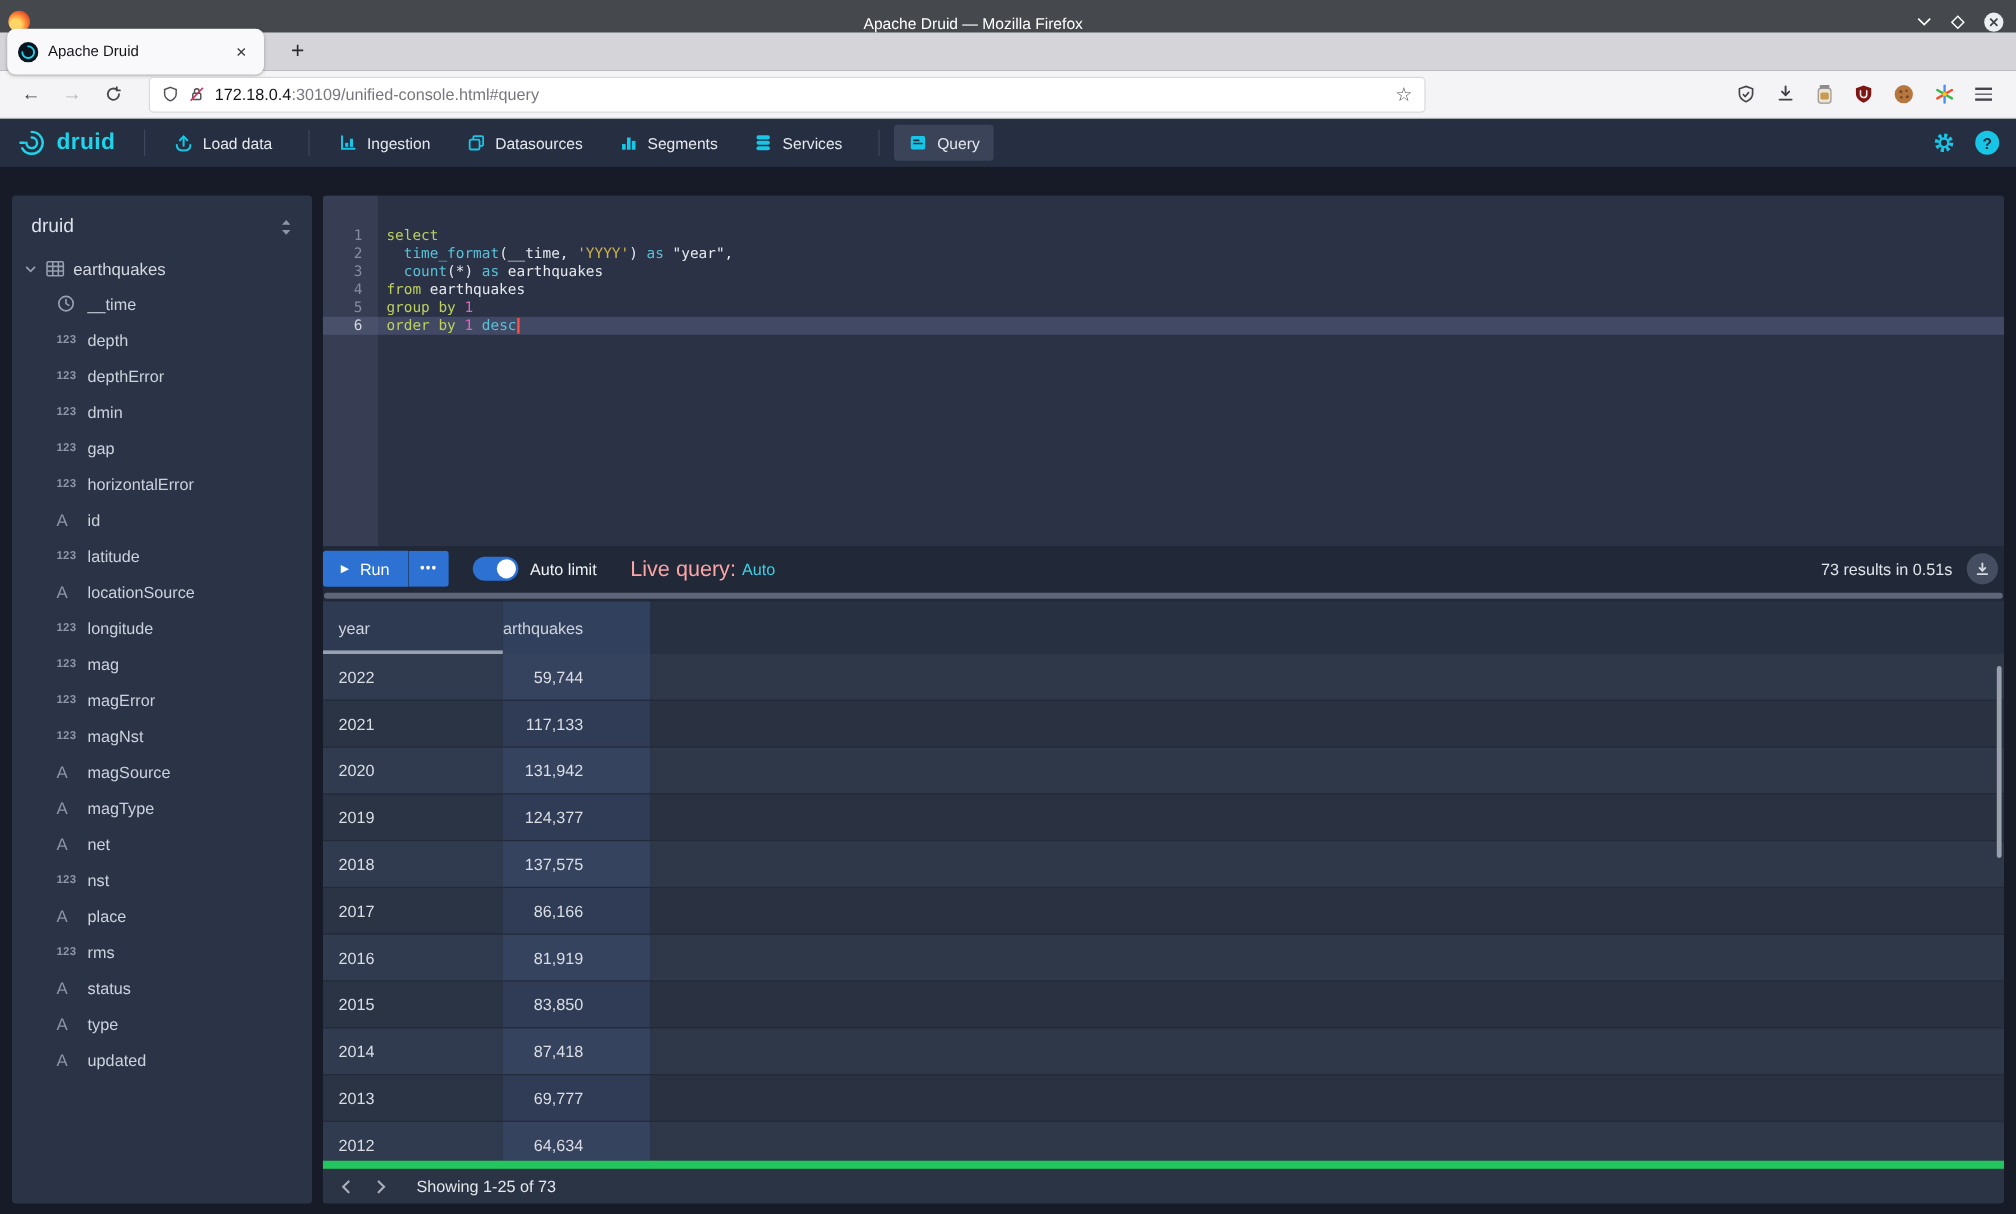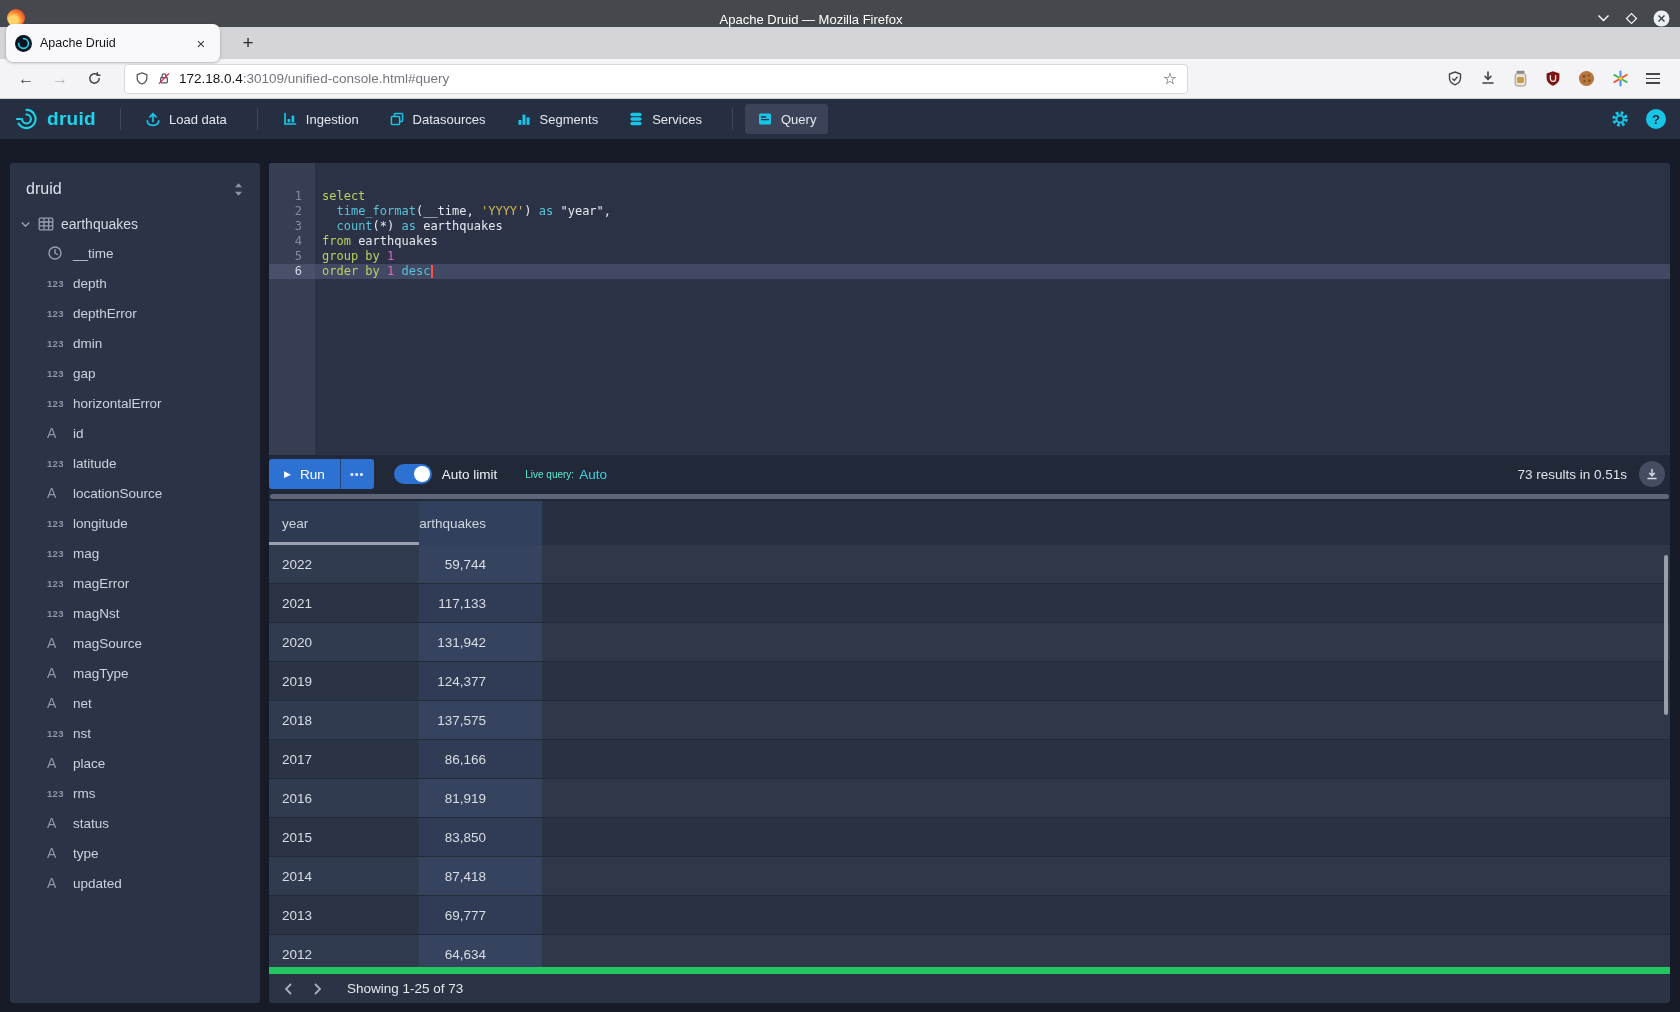--- a/index.html
+++ b/index.html
@@ -72,21 +72,21 @@
   .cursor { display:inline-block; width:2px; height:13px; background:#ff5045; vertical-align:text-bottom; margin-left:1px; }
 
   
   .runbar { height:30px; margin:4px 0; display:flex; align-items:center; flex:none; }
   .run-btn { height:30px; background:#2d72d2; border-radius:3px 0 0 3px; color:#fff; display:flex; align-items:center; gap:9px; padding:0 15px; font-size:13.5px; cursor:pointer; }
   .more-btn { height:30px; width:34px; background:#2d72d2; border-left:1px solid rgba(17,20,24,.45); border-radius:0 3px 3px 0;
               color:#fff; display:grid; place-items:center; font-size:11px; letter-spacing:1px; cursor:pointer; }
   .switch { width:38px; height:20px; background:#2d72d2; border-radius:10px; position:relative; margin-left:20px; cursor:pointer; }
   .switch .knob { position:absolute; top:2px; right:2px; width:16px; height:16px; border-radius:50%; background:#fff; }
   .runbar-label { color:#eef1f5; font-size:13.5px; margin-left:10px; }
-  .live-label { color:#5eead4; font-size:10px; margin-left:28px; }
+  .live-label { color:#fca5a5; font-size:18px; margin-left:28px; }
   .live-value { color:#40cfe2; font-size:13.5px; margin-left:5px; }
   .result-summary { margin-left:auto; color:#e1e4ea; font-size:13.5px; }
   .dl-btn { width:26px; height:26px; border-radius:50%; background:#454d61; display:grid; place-items:center; margin:0 5px 0 12px; cursor:pointer; }
 
   .hscroll { height:5px; background:#5f6679; border-radius:3px; margin:1px 1px 2px 1px; flex:none; }
 
   
   .results { flex:1; position:relative; overflow:hidden; font-size:13.5px; }
   .rrow { display:flex; }
   .cell { display:flex; align-items:center; }

